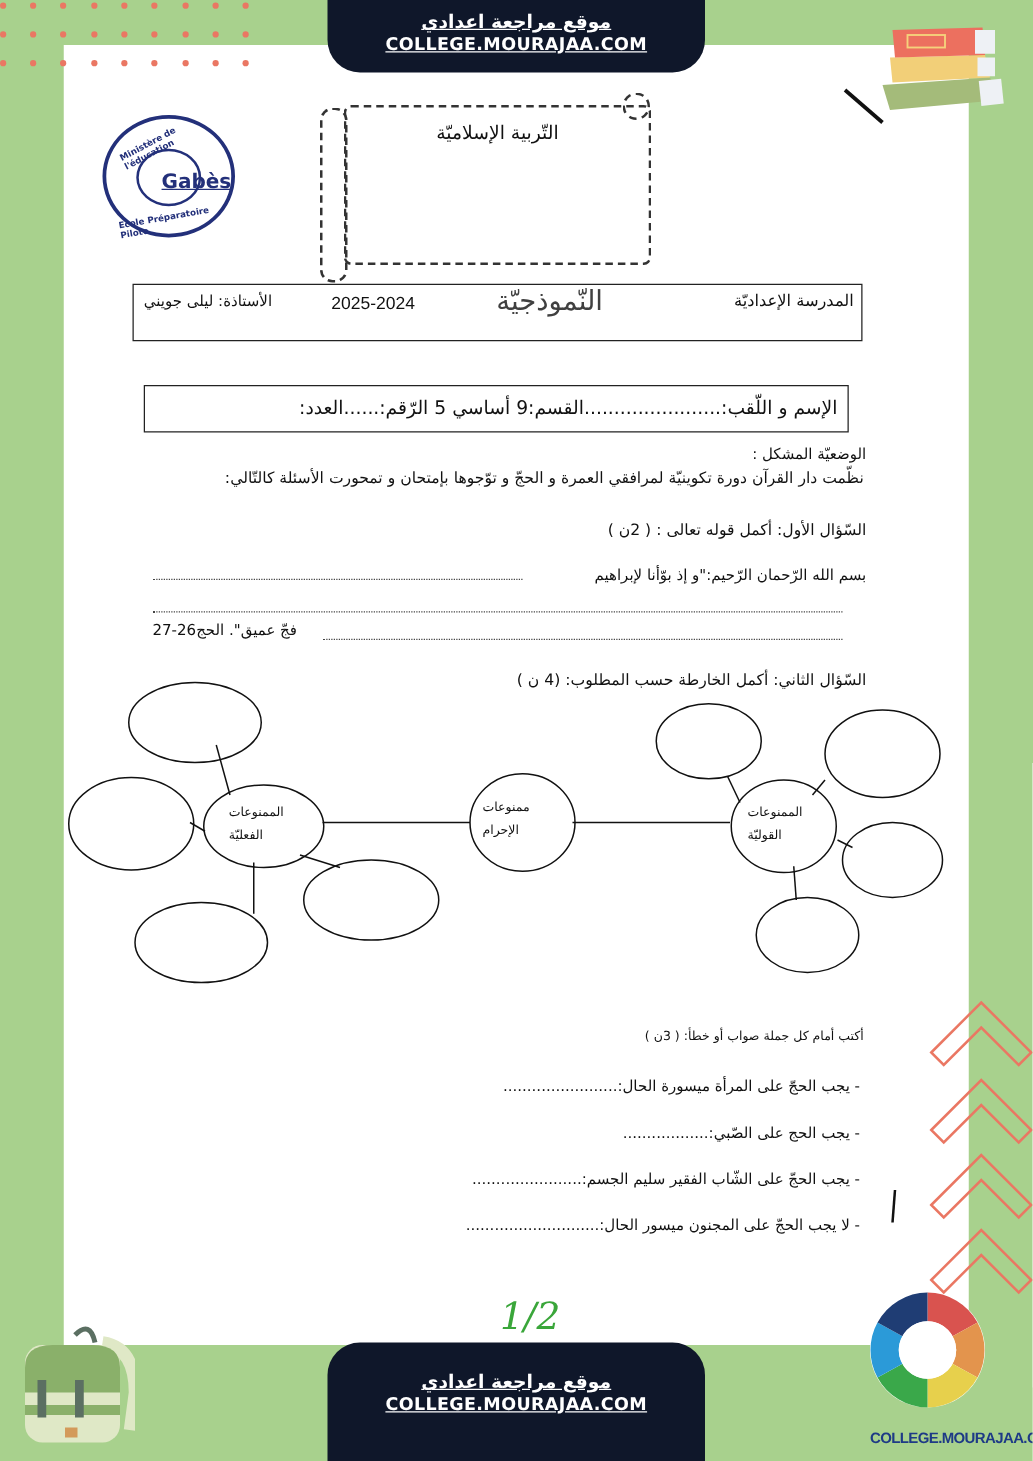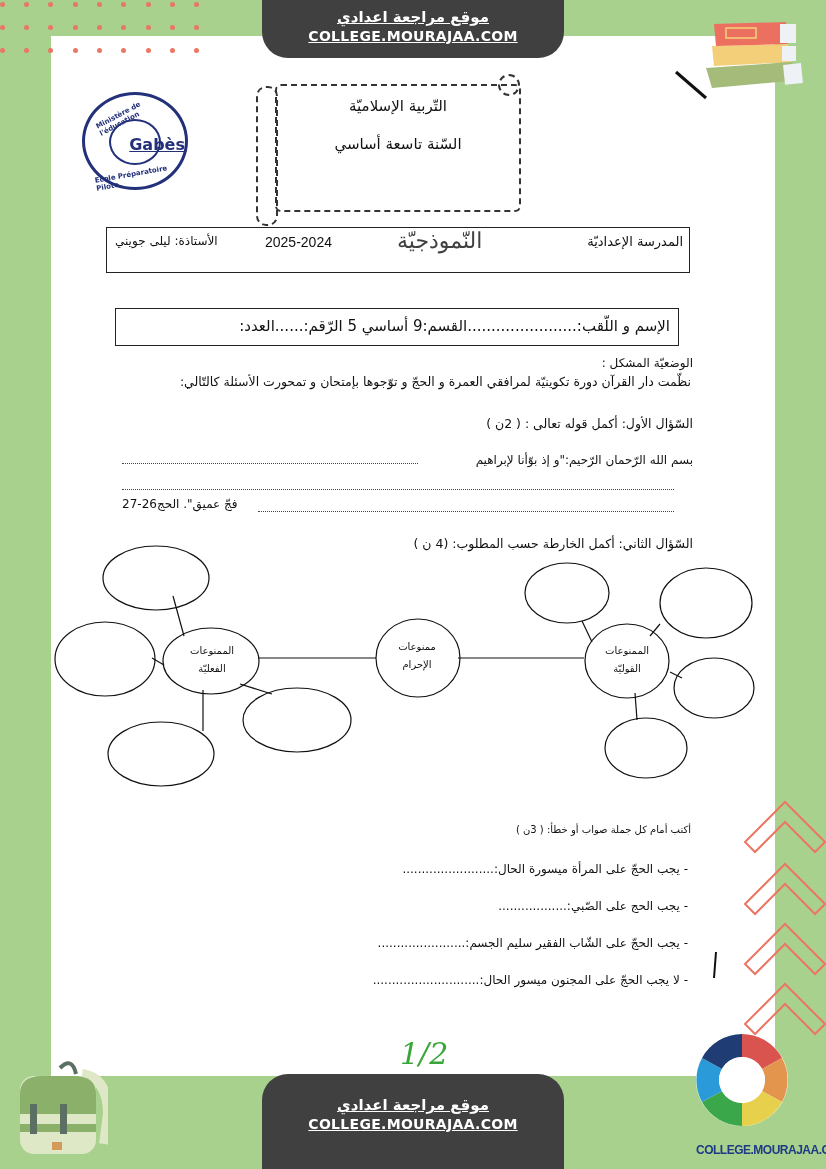--- a/index.html
+++ b/index.html
@@ -6,21 +6,21 @@
   html, body { width: 826px; height: 1169px; overflow: hidden; }
   body { position: relative; background: #a8d18d; font-family: "DejaVu Sans", sans-serif; color: #111; }
 
   .page { position: absolute; left: 51px; top: 36px; width: 724px; height: 1040px; background: #ffffff; }
 
   
   .dots { position: absolute; left: 0; top: 0; width: 210px; height: 60px; }
   .dot { position: absolute; width: 5px; height: 5px; border-radius: 50%; background: #ea7763; }
 
   
-  .banner { position: absolute; background: #404040; color: #fff; text-align: center; font-family: "DejaVu Sans", sans-serif; font-weight: bold; }
+  .banner { position: absolute; background: #0f172a; color: #fff; text-align: center; font-family: "DejaVu Sans", sans-serif; font-weight: bold; }
   .banner-top { left: 262px; top: 0; width: 302px; height: 58px; border-radius: 0 0 26px 26px; padding-top: 8px; }
   .banner-bottom { left: 262px; top: 1074px; width: 302px; height: 95px; border-radius: 26px 26px 0 0; padding-top: 22px; }
   .banner .ar { font-size: 15px; text-decoration: underline; line-height: 18px; direction: rtl; }
   .banner .en { font-size: 14px; text-decoration: underline; line-height: 20px; letter-spacing: 0.3px; }
   .bottom-band { position: absolute; left: 0; top: 1110px; width: 826px; height: 59px; background: #a8d18d; }
 
   
   .stamp { position: absolute; left: 82px; top: 92px; width: 106px; height: 98px; border: 3px solid #23307a; border-radius: 50%; }
   .stamp-inner { position: absolute; left: 24px; top: 24px; width: 52px; height: 46px; border: 2px solid #23307a; border-radius: 50%; }
   .stamp-center { position: absolute; left: 0; right: 0; top: 40px; text-align: right; font-size: 16px; font-weight: bold; color: #23307a; text-decoration: underline; }
@@ -44,21 +44,21 @@
 
   
   .student-box { position: absolute; left: 115px; top: 308px; width: 564px; height: 38px; border: 1.5px solid #222; direction: rtl; padding-right: 8px; padding-top: 8px; font-size: 15px; }
 
   .line { position: absolute; direction: rtl; font-size: 12px; white-space: nowrap; }
   .dotted { position: absolute; height: 0; border-top: 1.5px dotted #444; }
 
   
   .map { position: absolute; left: 0; top: 0; width: 826px; height: 1169px; pointer-events: none; }
   .map svg { position: absolute; left: 0; top: 0; }
-  .node-label { position: absolute; font-size: 10px; text-align: center; direction: rtl; line-height: 18px; }
+  .node-label { position: absolute; font-size: 10px; text-align: left; direction: rtl; line-height: 18px; }
 
   
   .chev { position: absolute; }
   .books { position: absolute; left: 702px; top: 14px; }
   .backpack { position: absolute; left: 12px; top: 1054px; }
   .logo-wheel { position: absolute; left: 694px; top: 1022px; }
   .logo-text { position: absolute; left: 696px; top: 1143px; font-size: 12px; font-weight: bold; color: #1e3a86; font-family: "Liberation Sans", sans-serif; letter-spacing: -0.5px; }
 
   .pagenum { position: absolute; left: 400px; top: 1036px; font-size: 30px; color: #3aa63a; font-style: italic; font-family: "DejaVu Serif", serif; }
 </style>
@@ -119,21 +119,20 @@
   <div class="stamp-center">Gabès</div>
   <div class="stamp-ring-bottom">Ecole Préparatoire Pilote</div>
 </div>
 
 <div class="scroll-curl-l"></div>
 <div class="scroll"></div>
 <div class="scroll-curl-r"></div>
 <div class="scroll-text">
   <div>التّربية الإسلاميّة</div>
   <div class="gap"></div>
-  <div>السّنة تاسعة أساسي</div>
 </div>
 
 <svg style="position:absolute;left:672px;top:64px" width="40" height="40">
   <line x1="4" y1="8" x2="34" y2="34" stroke="#111" stroke-width="3"></line>
 </svg>
 
 <div class="school-box">
   <span class="school-name">المدرسة الإعداديّة</span>
   <span class="school-hand">النّموذجيّة</span>
   <span class="school-year">2025-2024</span>

